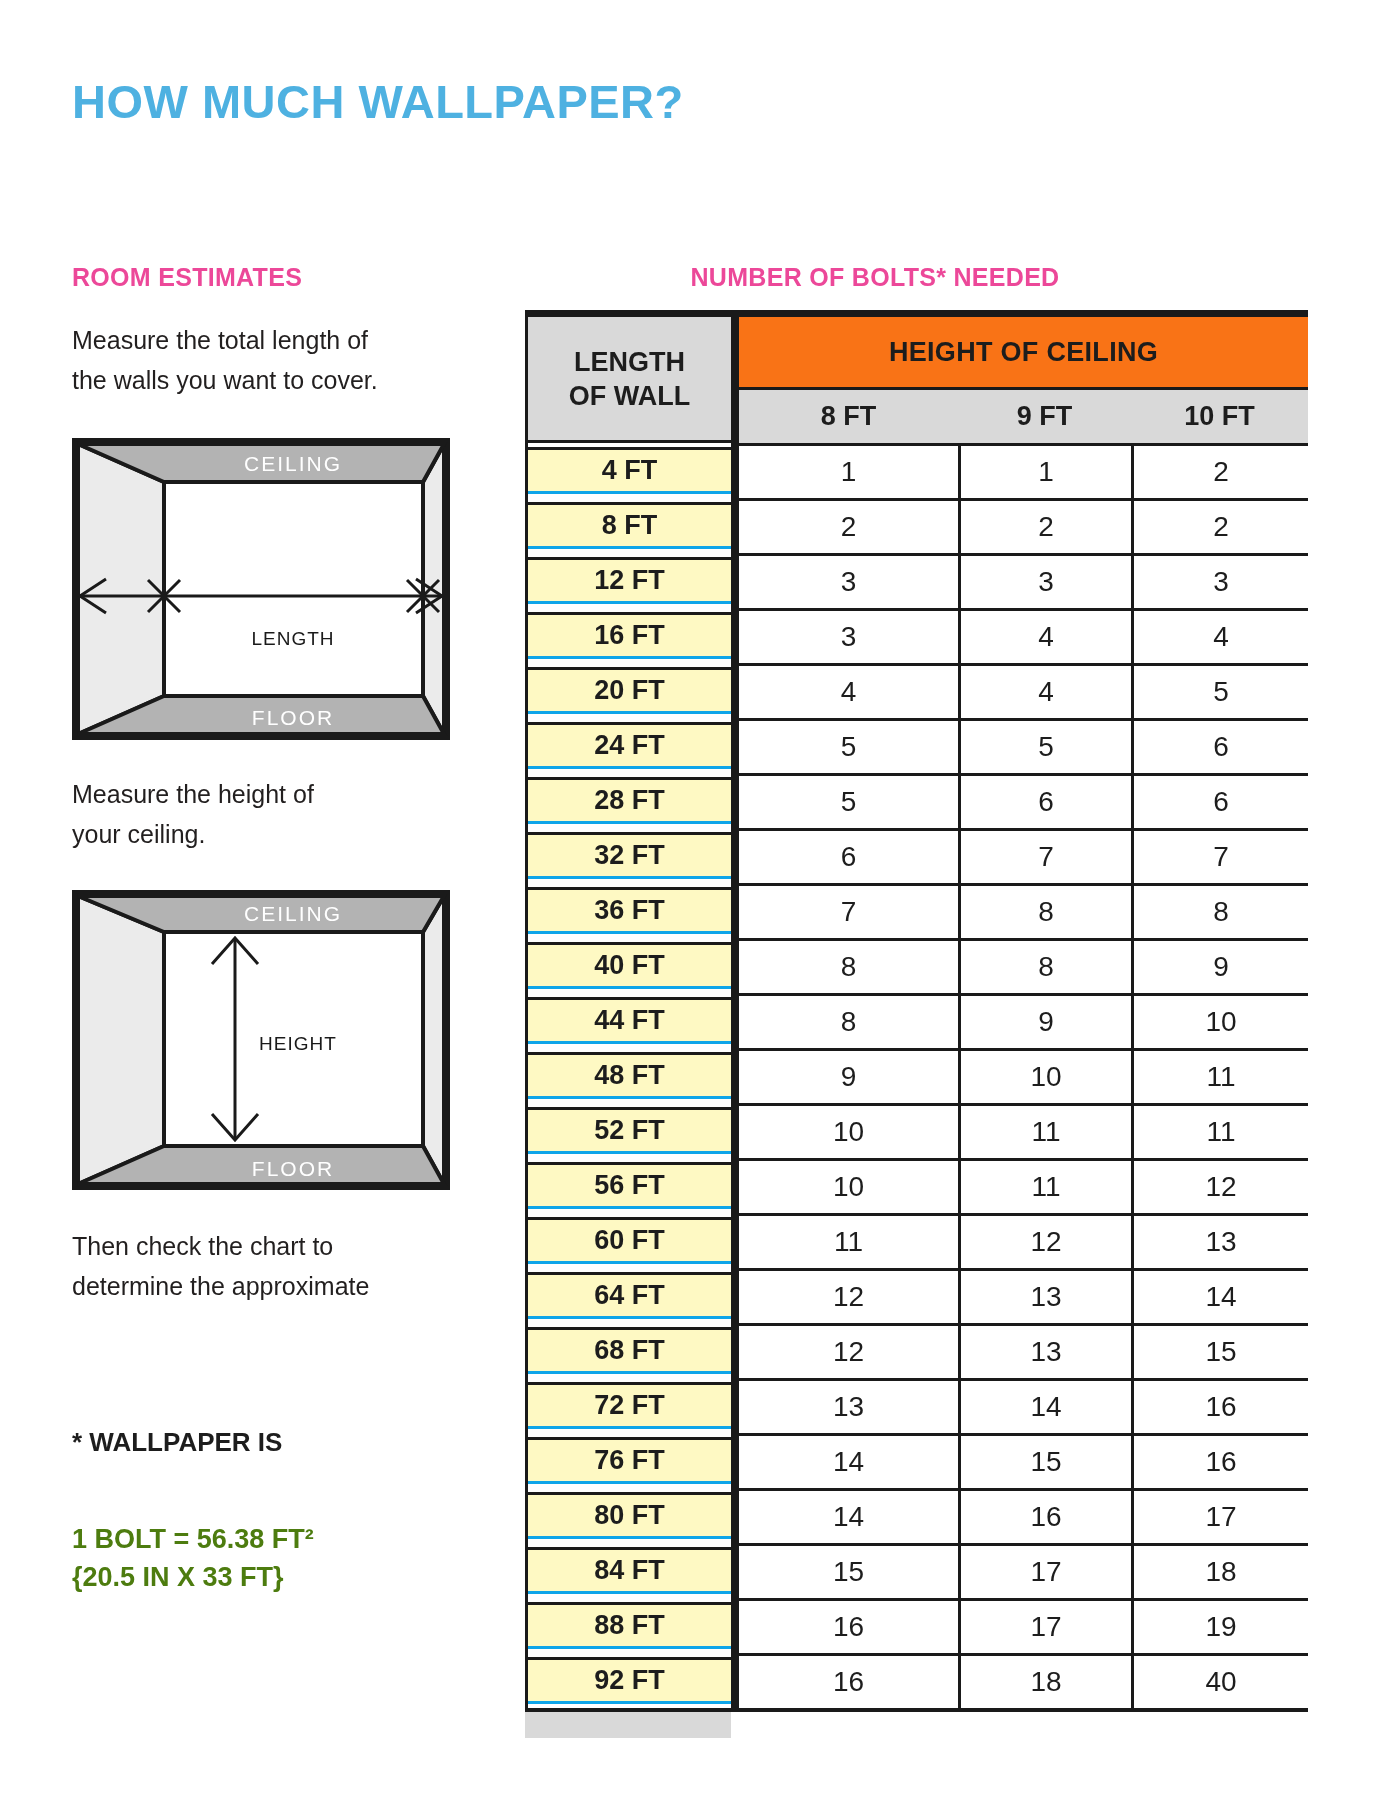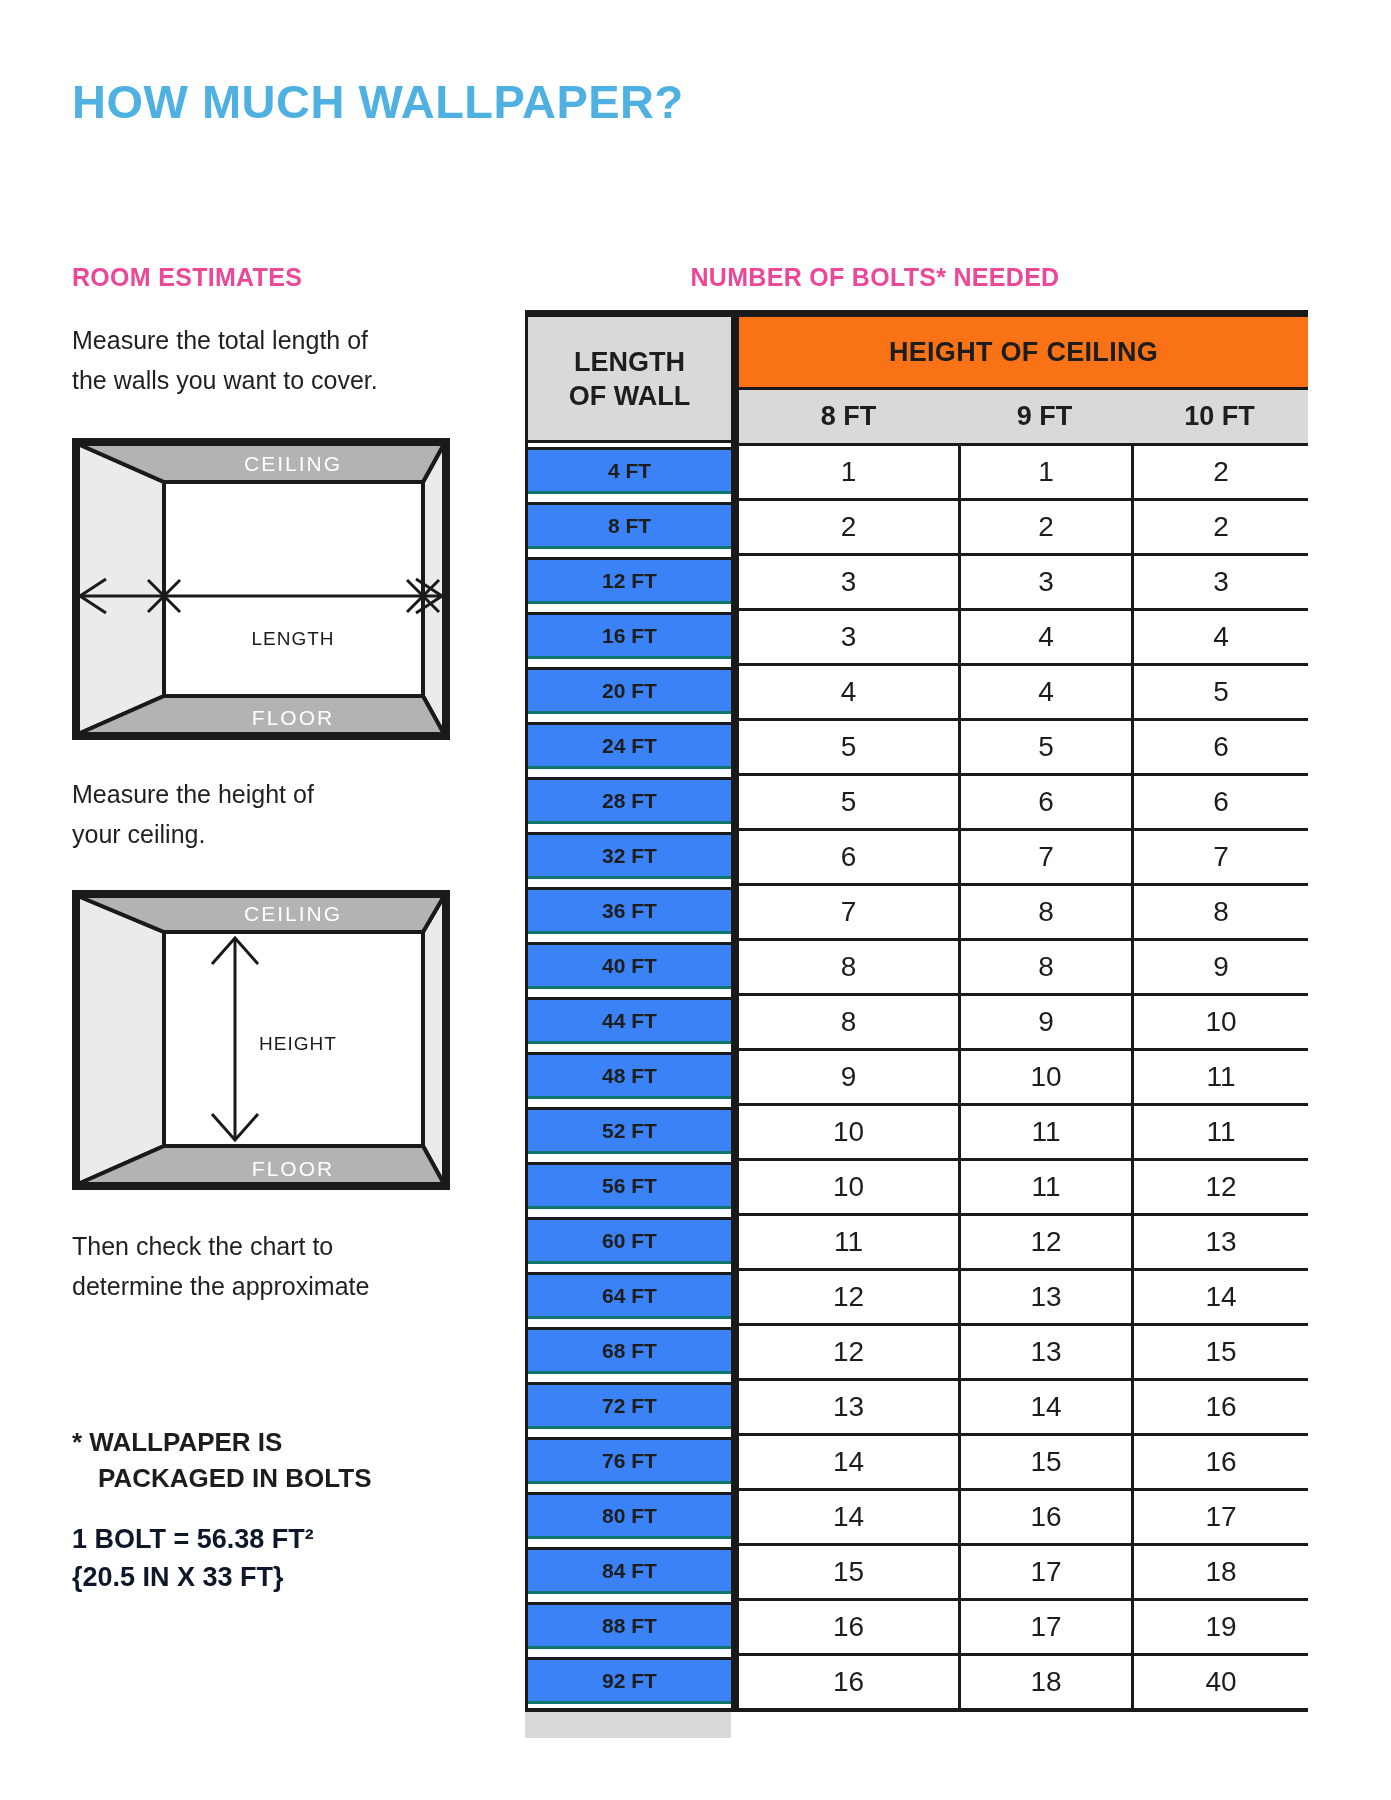--- a/index.html
+++ b/index.html
@@ -19,21 +19,21 @@
   .left-head{left:72px;top:263px;}
   .table-head{left:525px;top:263px;width:700px;text-align:center;}
 
   
   .para{left:72px;font-size:25px;line-height:40px;color:#221f1f;}
   .para-1{top:320px;}
   .para-2{top:774px;}
   .para-3{top:1226px;}
   .footnote{left:72px;top:1424px;font-size:26px;font-weight:bold;line-height:36px;color:#1d1d1d;}
   .footnote .indent{padding-left:26px;}
-  .boltinfo{left:72px;top:1520px;font-size:27px;font-weight:bold;line-height:38px;color:#0f172a;}
+  .boltinfo{left:72px;top:1520px;font-size:27px;font-weight:bold;line-height:38px;color:#4d7c0f;}
 
   
   .diagram-1{left:72px;top:438px;}
   .diagram-2{left:72px;top:890px;}
   svg text{font-family:"Liberation Sans", sans-serif;}
 
   
   .bolt-table{left:525px;top:310px;width:783px;}
   .t-top{height:7px;background:#1a1a1a;}
   .t-main{display:flex;}
@@ -41,23 +41,23 @@
     width:206px;box-sizing:border-box;border-left:3px solid #1a1a1a;
     display:flex;flex-direction:column;
   }
   .label-hdr{
     height:126px;flex-shrink:0;background:#d9d9d9;border-bottom:3px solid #1a1a1a;box-sizing:border-box;
     display:flex;flex-direction:column;justify-content:center;align-items:center;
     font-weight:bold;font-size:27px;line-height:34px;color:#1d1d1d;text-align:center;
   }
   .label-cell{
     height:47px;flex-shrink:0;margin:4px 0;box-sizing:border-box;
-    border-top:3px solid #1a1a1a;border-bottom:3px solid #0f766e;background:#3b82f6;
+    border-top:3px solid #1a1a1a;border-bottom:3px solid #0ea5e9;background:#fef9c3;
     display:flex;align-items:center;justify-content:center;
-    font-weight:bold;font-size:21px;color:#1d1d1d;
+    font-weight:bold;font-size:27px;color:#1d1d1d;
   }
   .data-col{width:577px;box-sizing:border-box;border-left:8px solid #1a1a1a;}
   .hoc{
     height:73px;background:#f97316;border-bottom:3px solid #1a1a1a;box-sizing:border-box;
     display:flex;align-items:center;justify-content:center;
     font-weight:bold;font-size:27px;color:#1d1d1d;letter-spacing:0.3px;
   }
   .subhdr{height:53px;background:#d9d9d9;display:grid;grid-template-columns:219px 173px 177px;}
   .subhdr-cell{display:flex;align-items:center;justify-content:center;font-weight:bold;font-size:27px;color:#1d1d1d;}
   .data-row{
@@ -124,21 +124,20 @@
   <text x="226" y="160" text-anchor="middle" font-size="19" letter-spacing="1" fill="#1a1a1a">HEIGHT</text>
 </svg>
 
 <div class="abs para para-3">
   <div>Then check the chart to</div>
   <div>determine the approximate</div>
 </div>
 
 <div class="abs footnote">
   <div>* WALLPAPER IS</div>
-  <div class="indent">PACKAGED IN BOLTS</div>
 </div>
 
 <div class="abs boltinfo">
   <div>1 BOLT = 56.38 FT²</div>
   <div>{20.5 IN X 33 FT}</div>
 </div>
 
 <div class="abs blue-subhead table-head">NUMBER OF BOLTS* NEEDED</div>
 
 <div class="abs bolt-table">

